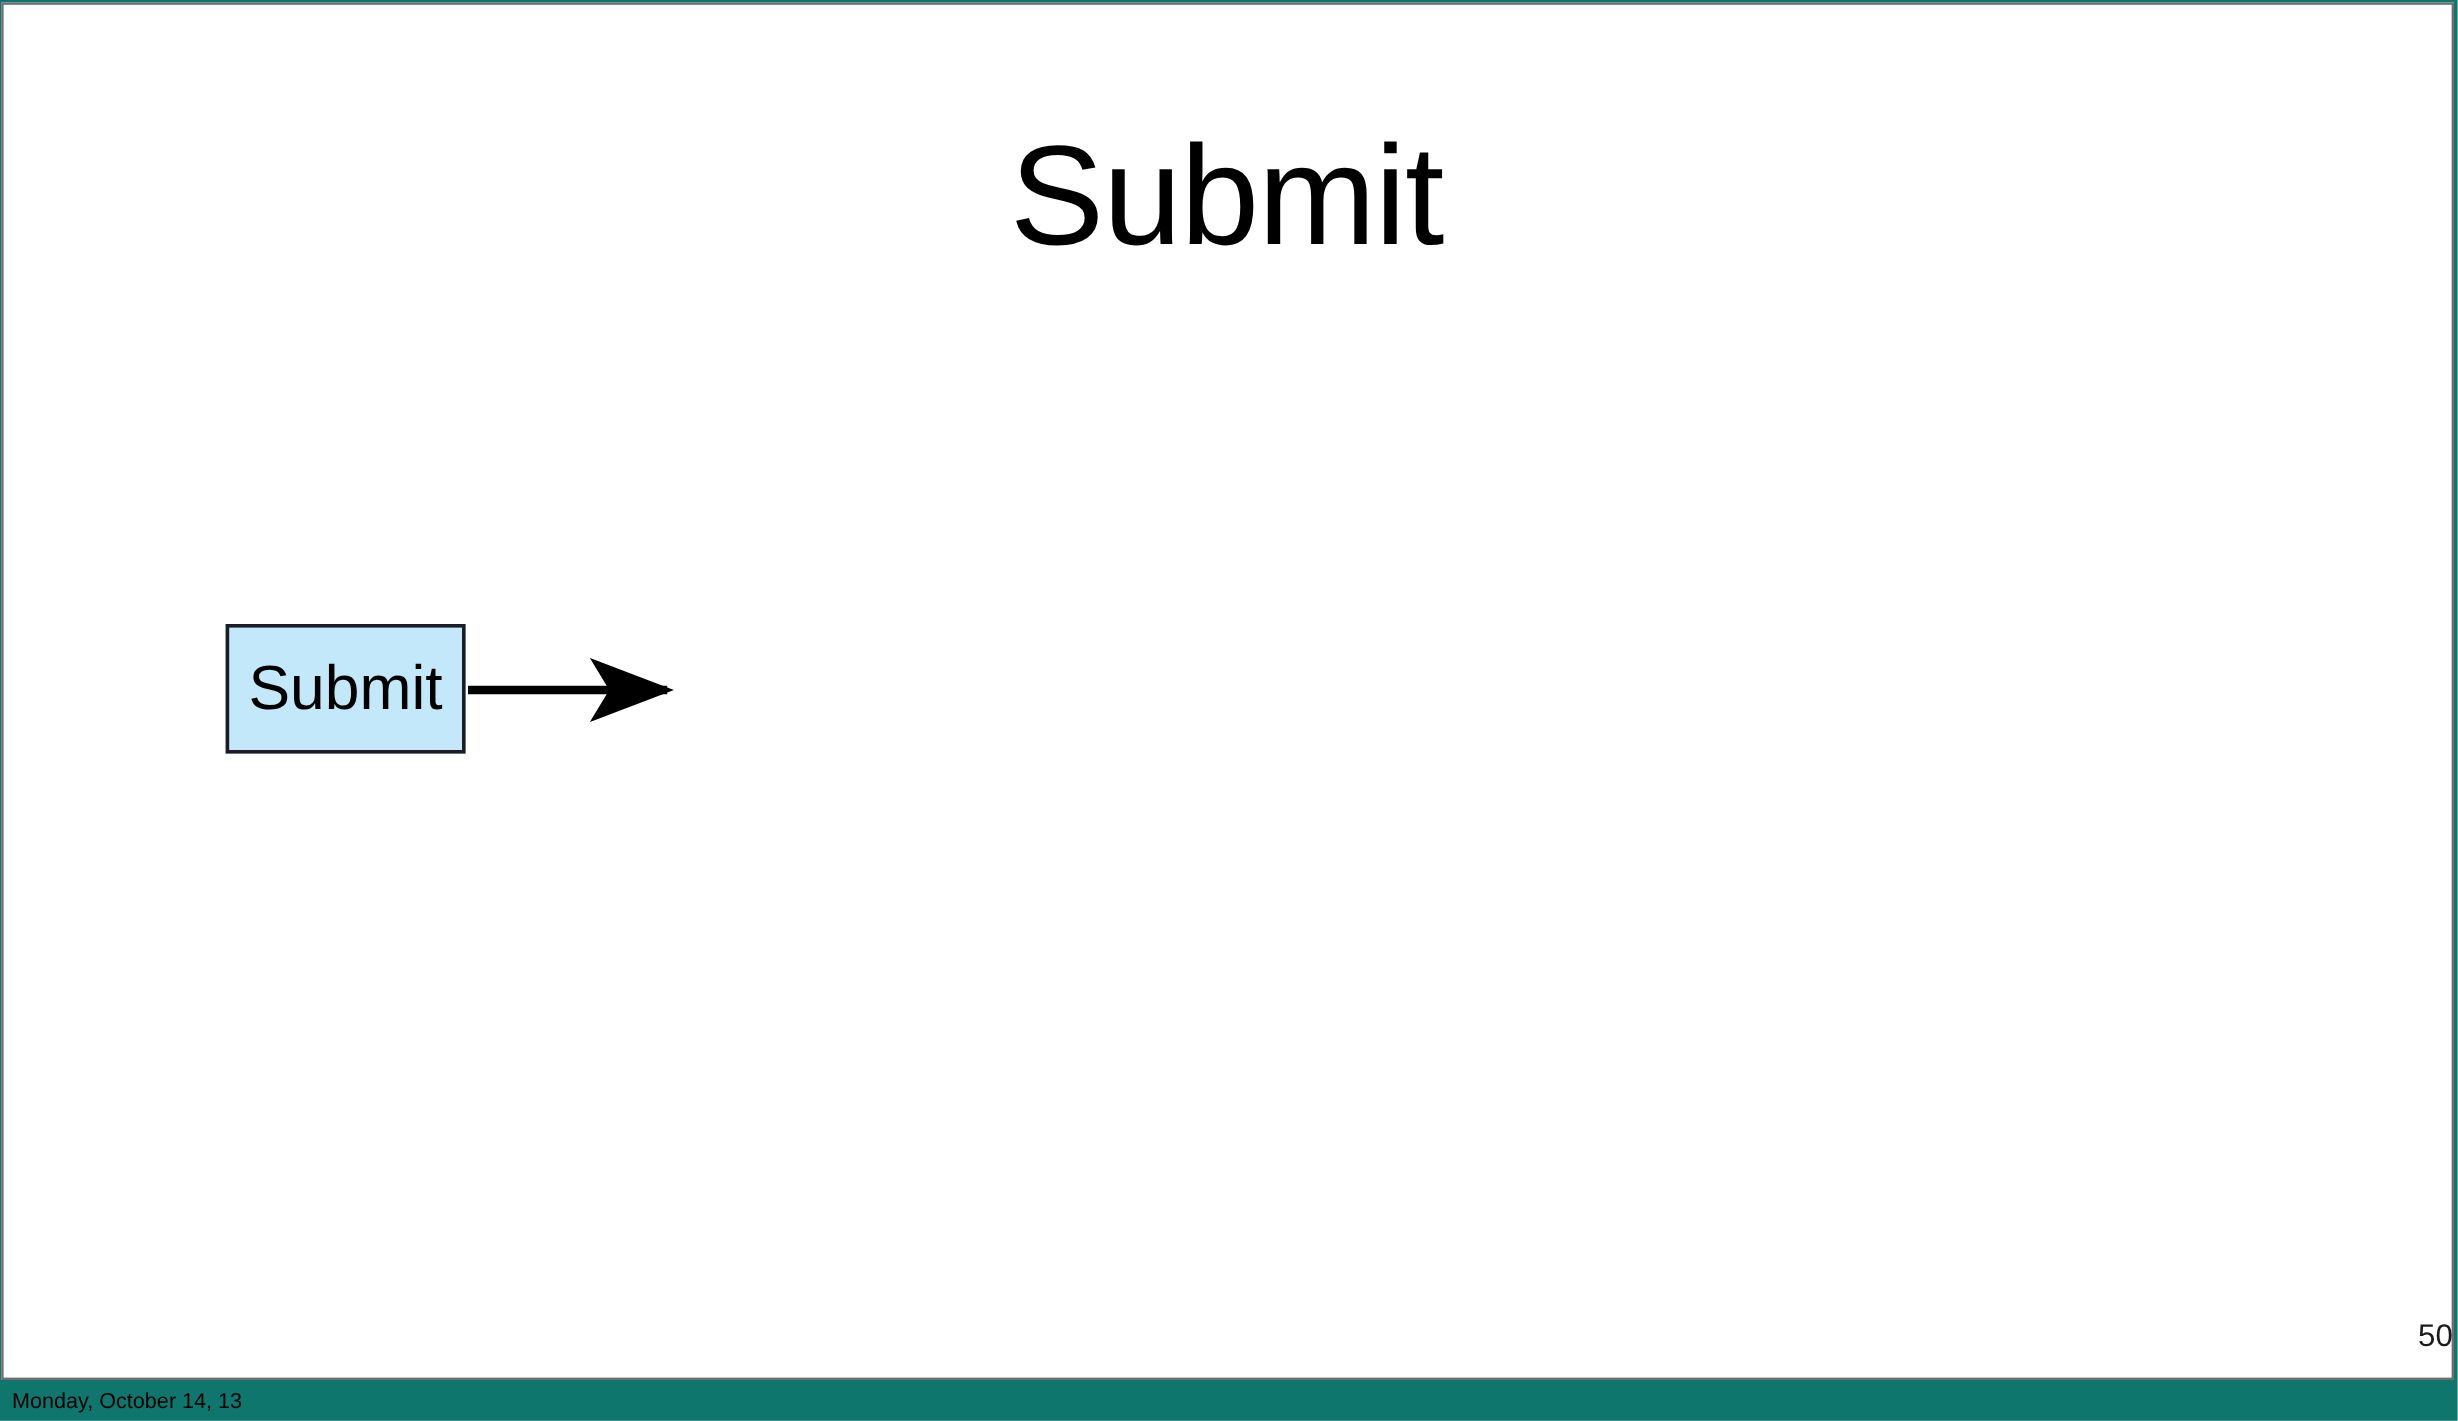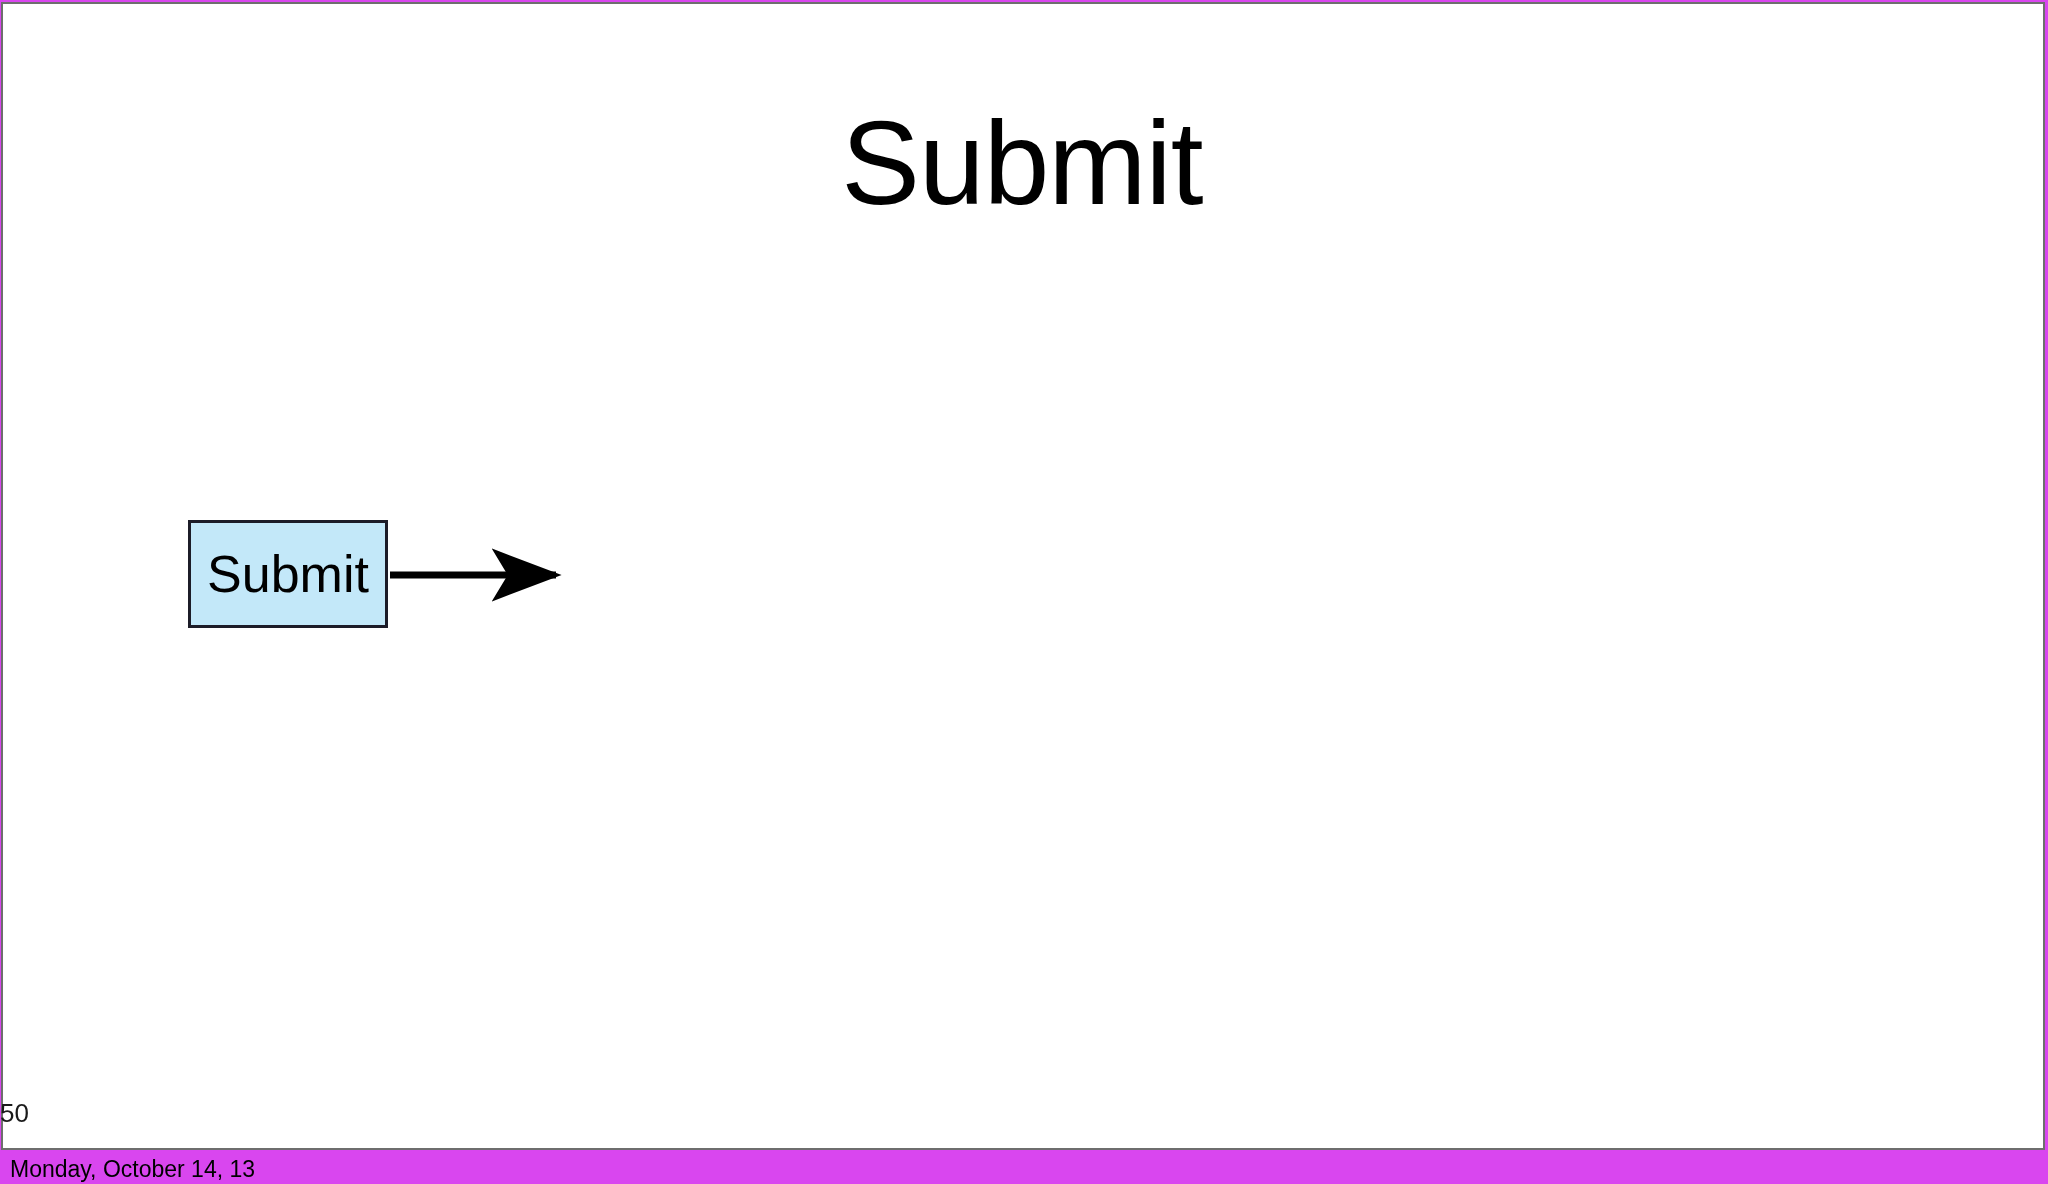--- a/index.html
+++ b/index.html
@@ -12,21 +12,21 @@
     height: 1184px;
     background: #ffffff;
     font-family: "Liberation Sans", sans-serif;
     overflow: hidden;
   }
 
   .slide-root {
     position: relative;
     width: 2048px;
     height: 1184px;
-    background: #d946ef;
+    background: #0f766e;
   }
 
   
   .slide-frame {
     position: absolute;
     left: 1px;
     top: 2px;
     width: 2044px;
     height: 1148px;
     border: 2px solid #6e6e6e;
@@ -99,31 +99,31 @@
     overflow: visible;
     pointer-events: none;
   }
 
   
   .page-number {
     position: absolute;
     left: 0;
     top: 1100px;
     width: 2044px;
-    text-align: left;
+    text-align: right;
     font-size: 26px;
     color: #1a1a1a;
     line-height: 1;
   }
 
   .footer-date {
     position: absolute;
     left: 10px;
     top: 1158px;
-    font-size: 23px;
+    font-size: 18px;
     color: #000000;
     line-height: 1;
     white-space: nowrap;
   }
 </style>
 </head>
 <body>
 
 <div class="slide-root">
 

